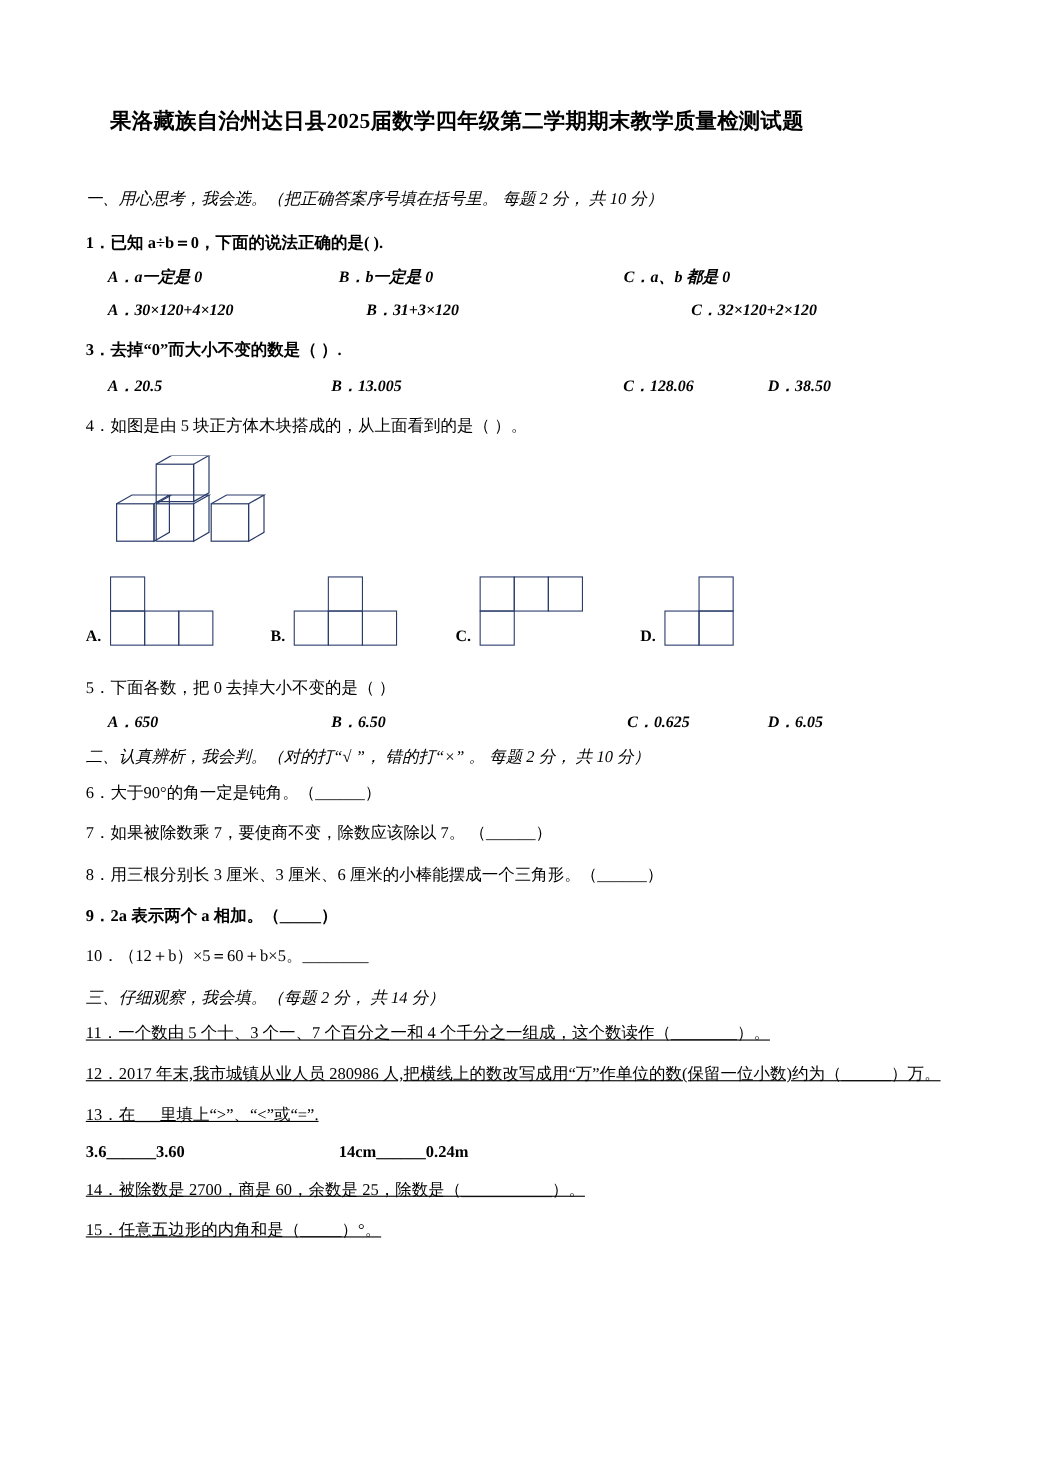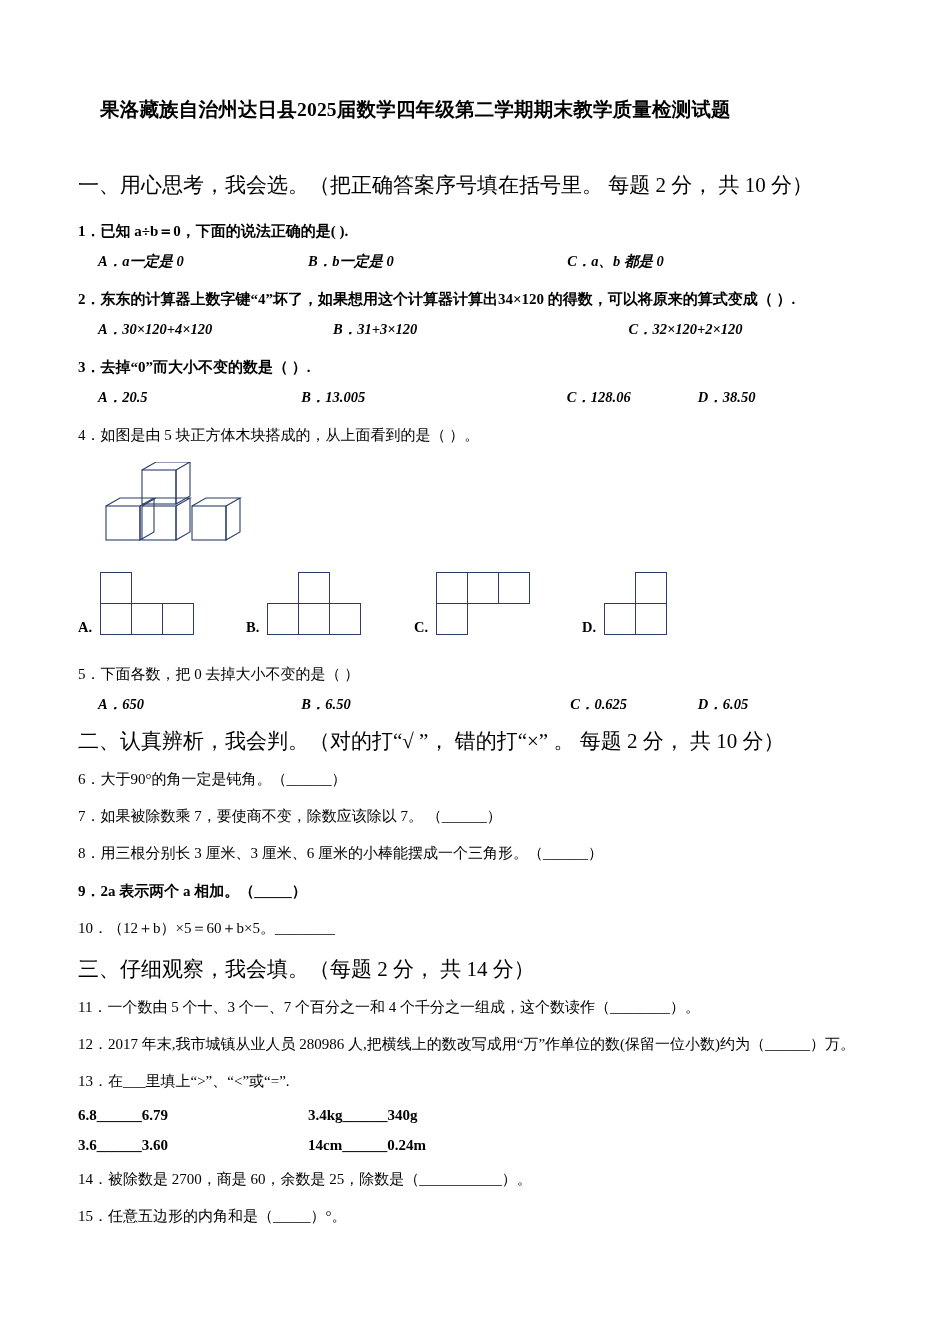--- a/index.html
+++ b/index.html
@@ -23,23 +23,24 @@
     font-family: Liberation Serif, serif;
     font-weight: bold;
     font-size: 19.5px;
     letter-spacing: 0.2px;
     text-align: left;
     margin: 0 0 46px 22px;
     white-space: nowrap;
   }
   .sec-head {
     font-family: "Liberation Serif", serif;
-    font-size: 21px;
+    font-size: 15px;
     margin: 0 0 8px 0;
     line-height: 1.6;
+    font-style: italic;
   }
   .q {
     font-size: 15px;
     line-height: 1.62;
     margin: 16px 0 9px 0;
   }
   .q.bold, .bold {
     font-weight: bold;
   }
   .opts {
@@ -94,20 +95,21 @@
   }
   .tf {
     font-size: 15px;
     line-height: 1.62;
     margin: 0 0 13px 0;
   }
   .fill {
     font-size: 15px;
     line-height: 1.62;
     margin: 0 0 13px 0;
+    text-decoration: underline;
   }
   .fill-sub {
     font-size: 15px;
     font-weight: bold;
     margin: 0 0 13px 0;
     display: flex;
   }
   .fill-sub .c1 { width: 230px; }
   .iso {
     position: absolute;
@@ -124,21 +126,20 @@
 
   <div class="sec-head">一、用心思考，我会选。（把正确答案序号填在括号里。 每题 2 分， 共 10 分）</div>
 
   <div class="q bold">1．已知 a÷b＝0，下面的说法正确的是(      ).</div>
   <div class="opts">
     <span class="opt-a">A．a一定是 0</span>
     <span class="opt-b">B．b一定是 0</span>
     <span class="opt-c">C．a、b 都是 0</span>
   </div>
 
-  <div class="q bold">2．东东的计算器上数字键“4”坏了，如果想用这个计算器计算出34×120 的得数，可以将原来的算式变成（   ）.</div>
   <div class="opts w2">
     <span class="opt-a">A．30×120+4×120</span>
     <span class="opt-b">B．31+3×120</span>
     <span class="opt-c">C．32×120+2×120</span>
   </div>
 
   <div class="q bold">3．去掉“0”而大小不变的数是（   ）.</div>
   <div class="opts">
     <span class="opt-a">A．20.5</span>
     <span class="opt-b">B．13.005</span>
@@ -228,24 +229,20 @@
   <div class="tf bold">9．2a 表示两个 a 相加。（_____）</div>
   <div class="tf">10．（12＋b）×5＝60＋b×5。________</div>
 
   <div class="sec-head">三、仔细观察，我会填。（每题 2 分， 共 14 分）</div>
 
   <div class="fill">11．一个数由 5 个十、3 个一、7 个百分之一和 4 个千分之一组成，这个数读作（________）。</div>
   <div class="fill">12．2017 年末,我市城镇从业人员 280986 人,把横线上的数改写成用“万”作单位的数(保留一位小数)约为（______）万。</div>
   <div class="fill">13．在___里填上“&gt;”、“&lt;”或“=”.</div>
 
   <div class="fill-sub">
-    <span class="c1">6.8______6.79</span>
-    <span>3.4kg______340g</span>
-  </div>
-  <div class="fill-sub">
     <span class="c1">3.6______3.60</span>
     <span>14cm______0.24m</span>
   </div>
 
   <div class="fill">14．被除数是 2700，商是 60，余数是 25，除数是（___________）。</div>
   <div class="fill">15．任意五边形的内角和是（_____）°。</div>
 
 </div>
 
 </body></html>

